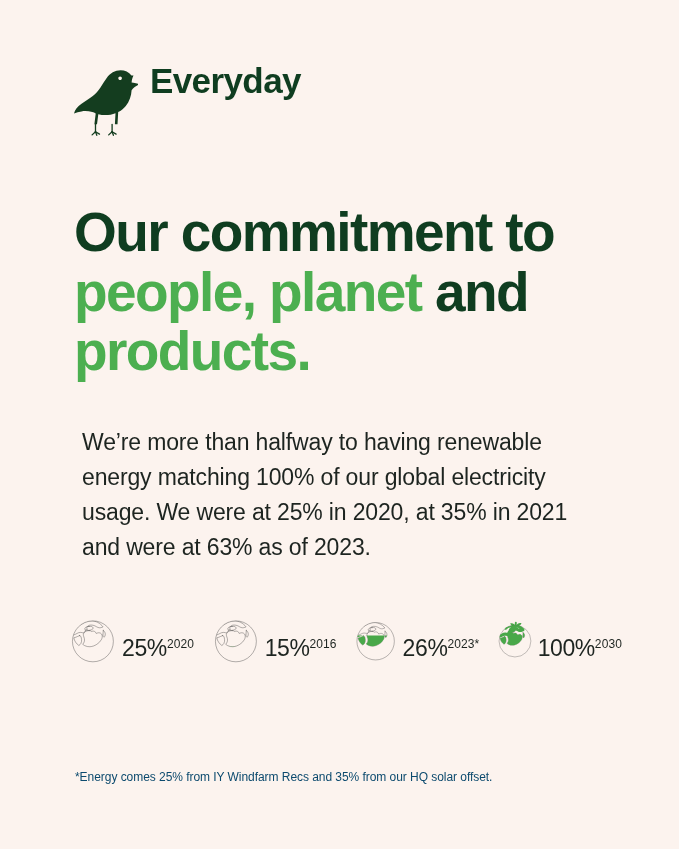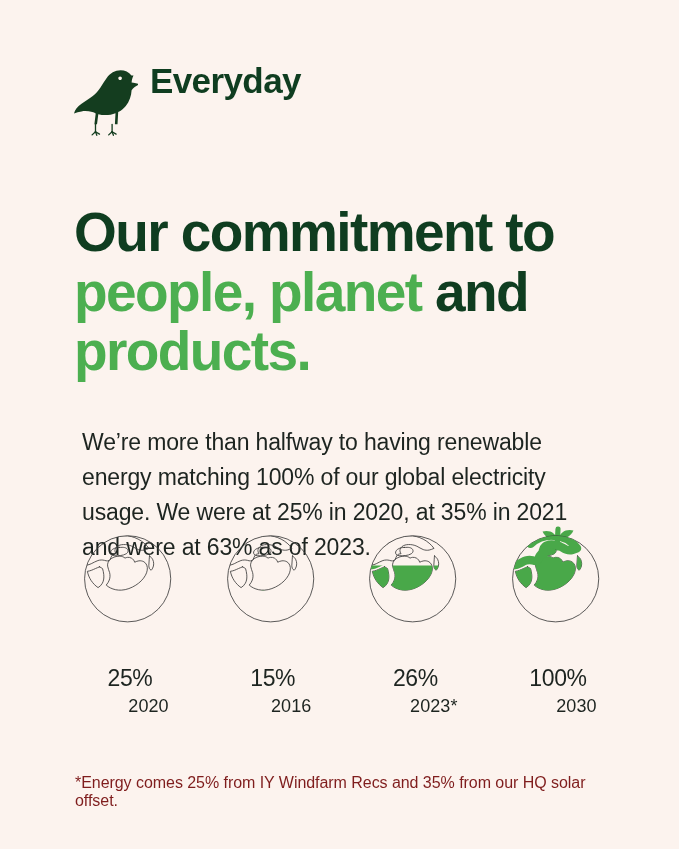--- a/index.html
+++ b/index.html
@@ -83,52 +83,50 @@
     top: 500px;
     width: 556px;
     height: 215px;
     display: flex;
     justify-content: space-between;
     align-items: flex-end;
   }
   .globe-cell {
     width: 128px;
     display: flex;
-    flex-direction: column;
     align-items: center;
   }
   .globe-art {
     width: 118px;
     height: 150px;
     display: block;
   }
   .globe-pct {
     font-size: 23px;
     color: #1d2420;
     letter-spacing: -0.4px;
     margin-top: 16px;
     line-height: 1;
   }
   .globe-year {
-    font-size: 18px;
+    font-size: 12px;
     color: #1d2420;
     letter-spacing: 0.1px;
     margin-top: 7px;
     line-height: 1;
-    margin-left: 37px;
   }
 
   
   .footnote {
     position: absolute;
     left: 75px;
     top: 758px;
     width: 530px;
-    font-size: 16px;
-    color: #7f1d1d;
+    font-size: 12px;
+    color: #0c4a6e;
     letter-spacing: -0.05px;
   }
 </style>
 </head>
 <body>
 
 <div class="page">
 
   <div class="logo">
     <svg class="logo-bird" viewBox="0 0 64 72">

